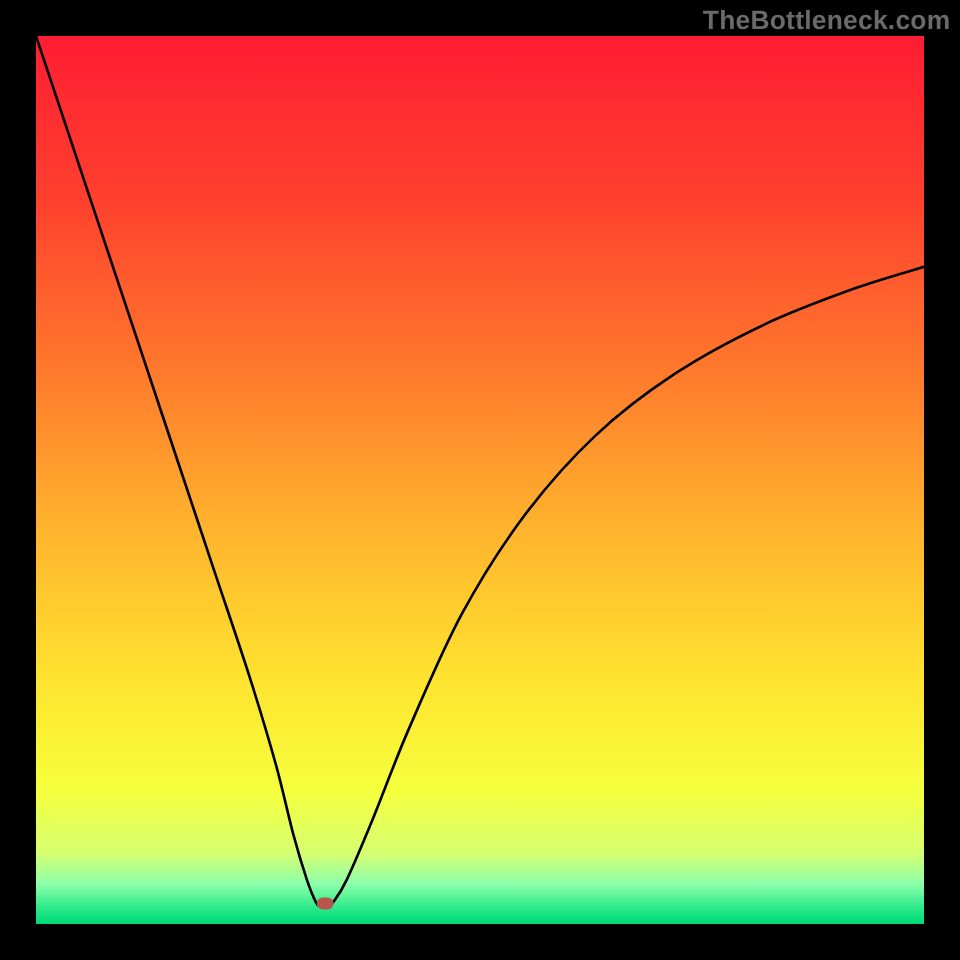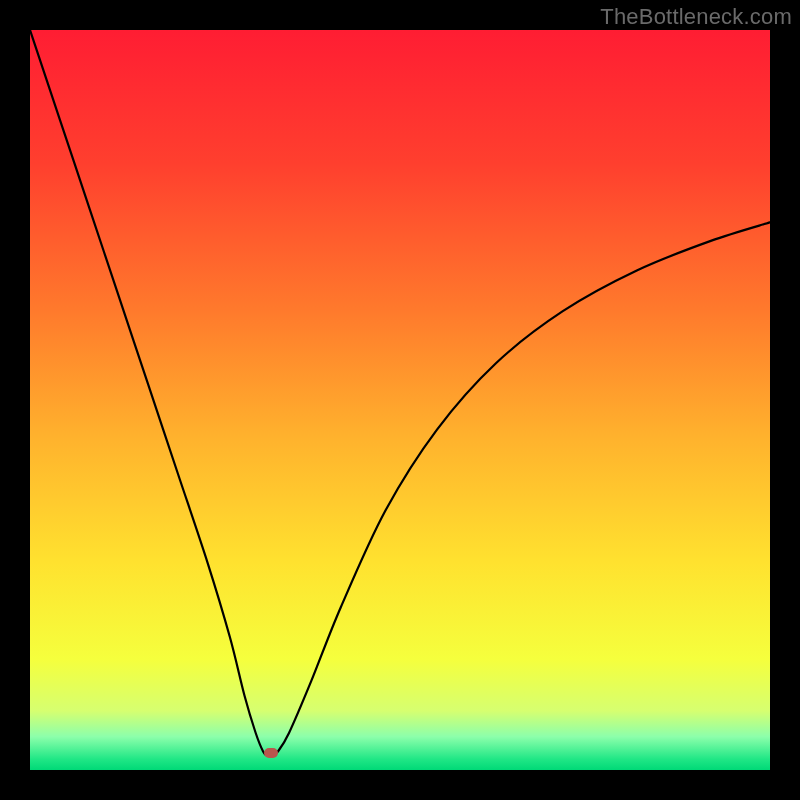--- a/index.html
+++ b/index.html
@@ -41,21 +41,21 @@
     width: 100%;
     height: 100%;
   }
   .watermark {
     position: absolute;
     top: 4px;
     right: 8px;
     color: #6a6a6a;
     font-size: 22px;
     letter-spacing: 0.2px;
-    font-weight: 400;
+    font-weight: 700;
     user-select: none;
   }
   .marker {
     position: absolute;
     width: 14px;
     height: 10px;
     border-radius: 5px / 5px;
     background: #b8564d;
     transform: translate(-50%, -50%);
   }

